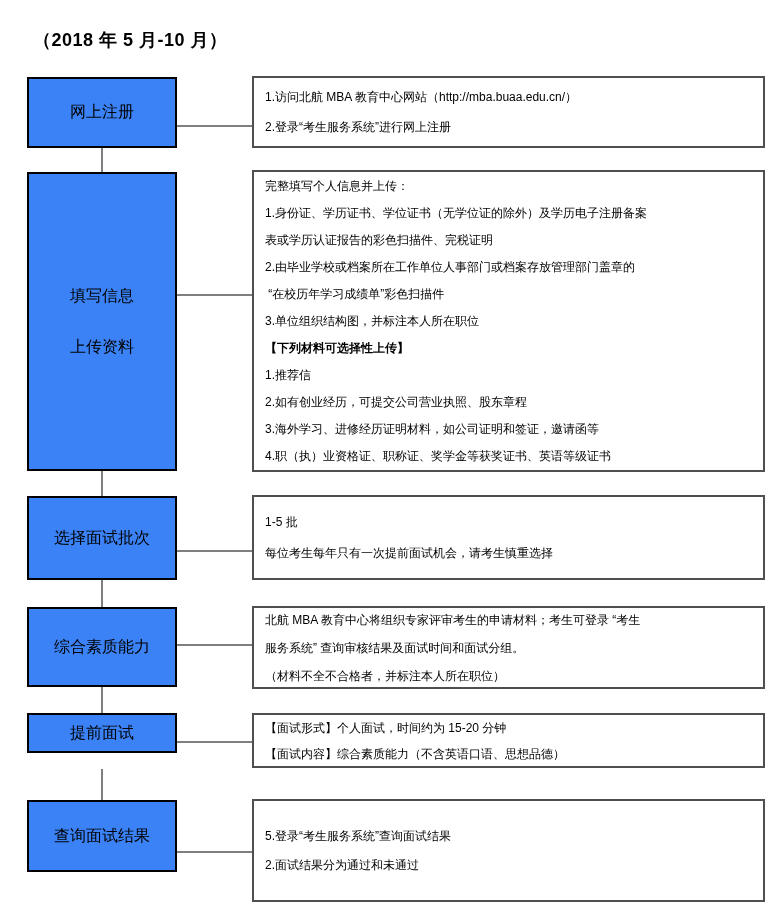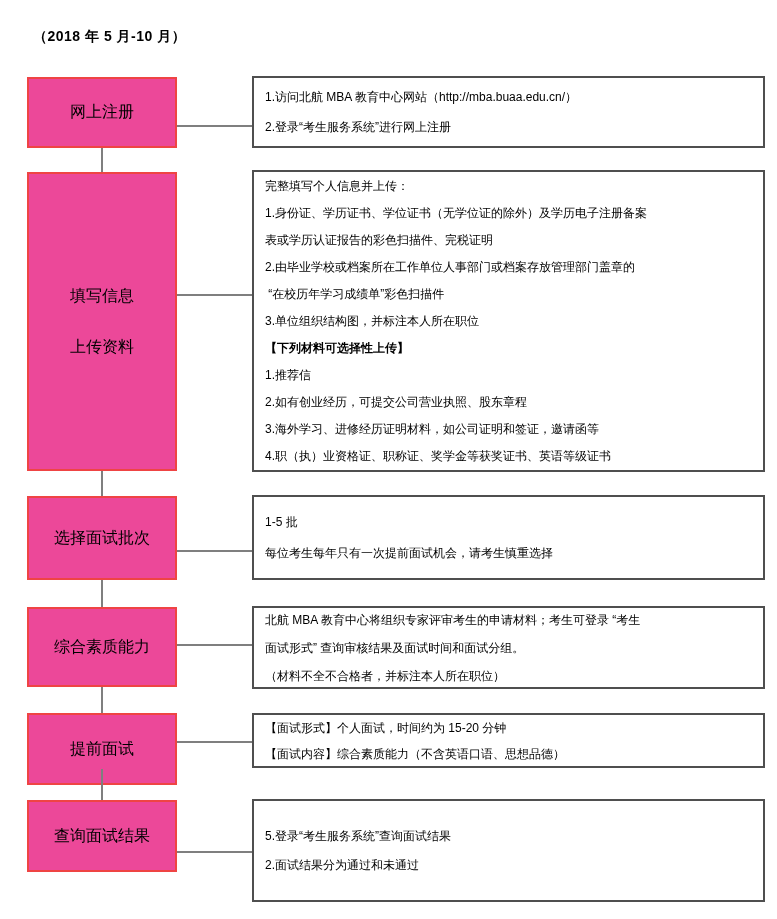--- a/index.html
+++ b/index.html
@@ -2,44 +2,44 @@
 <html><head>
 <meta charset="utf-8">
 <style>
   html,body{margin:0;padding:0;background:#fff;}
   .canvas{
     position:relative;width:777px;height:919px;background:#ffffff;
     font-family:"Liberation Sans","DejaVu Sans",sans-serif;color:#000;
     overflow:hidden;
   }
   .page-title{
-    position:absolute;left:33px;top:28px;font-size:14px;font-weight:700;
+    position:absolute;left:33px;top:28px;font-size:18px;font-weight:700;
     white-space:pre;letter-spacing:0.5px;
   }
   
   .lbox{
-    position:absolute;left:27px;width:150px;border:2px solid #ef4444;
-    box-sizing:border-box;background:#ec4899;display:flex;flex-direction:column;
+    position:absolute;left:27px;width:150px;border:2px solid #000000;
+    box-sizing:border-box;background:#3b82f6;display:flex;flex-direction:column;
     align-items:center;justify-content:center;gap:30px;font-size:16px;
   }
   .step-line{white-space:pre;}
   
   .rbox{
     position:absolute;left:252px;width:513px;border:2px solid #4f4f4f;
     box-sizing:border-box;background:#fff;display:flex;flex-direction:column;
     justify-content:center;padding:4px 11px;font-size:12px;
   }
   .line{white-space:pre-wrap;}
   .bold{font-weight:700;}
   
   .lb1{top:77px;height:71px}   .rb1{top:76px;height:72px}   .rb1 .line{line-height:30px}
   .lb2{top:172px;height:299px} .rb2{top:170px;height:302px} .rb2 .line{line-height:27px}
   .lb3{top:496px;height:84px}  .rb3{top:495px;height:85px}  .rb3 .line{line-height:31px}
   .lb4{top:607px;height:80px}  .rb4{top:606px;height:83px}  .rb4 .line{line-height:28px}
-  .lb5{top:713px;height:72px}  .rb5{top:713px;height:55px}  .rb5 .line{line-height:26px}
+  .lb5{top:713px;height:40px}  .rb5{top:713px;height:55px}  .rb5 .line{line-height:26px}
   .lb6{top:800px;height:72px} .rb6{top:799px;height:103px} .rb6 .line{line-height:29px}
   
   .vline{position:absolute;left:101px;width:2px;background:#7f7f7f;}
   .hline{position:absolute;left:177px;width:75px;height:2px;background:#7f7f7f;}
   .v1{top:148px;height:24px}.v2{top:471px;height:25px}.v3{top:580px;height:27px}
   .v4{top:687px;height:26px}.v5{top:769px;height:31px}
   .h1{top:125px}.h2{top:294px}.h3{top:550px}.h4{top:644px}.h5{top:741px}.h6{top:851px}
 </style>
 </head>
 <body>
@@ -87,21 +87,21 @@
     <div class="line">每位考生每年只有一次提前面试机会，请考生慎重选择</div>
   </div>
   <div class="vline v3"></div>
 
   <div class="lbox lb4">
     <span class="step-line">综合素质能力</span>
   </div>
   <div class="hline h4"></div>
   <div class="rbox rb4">
     <div class="line">北航 MBA 教育中心将组织专家评审考生的申请材料；考生可登录 “考生</div>
-    <div class="line">面试形式” 查询审核结果及面试时间和面试分组。</div>
+    <div class="line">服务系统” 查询审核结果及面试时间和面试分组。</div>
     <div class="line">（材料不全不合格者，并标注本人所在职位）</div>
   </div>
   <div class="vline v4"></div>
 
   <div class="lbox lb5">
     <span class="step-line">提前面试</span>
   </div>
   <div class="hline h5"></div>
   <div class="rbox rb5">
     <div class="line">【面试形式】个人面试，时间约为 15-20 分钟</div>

